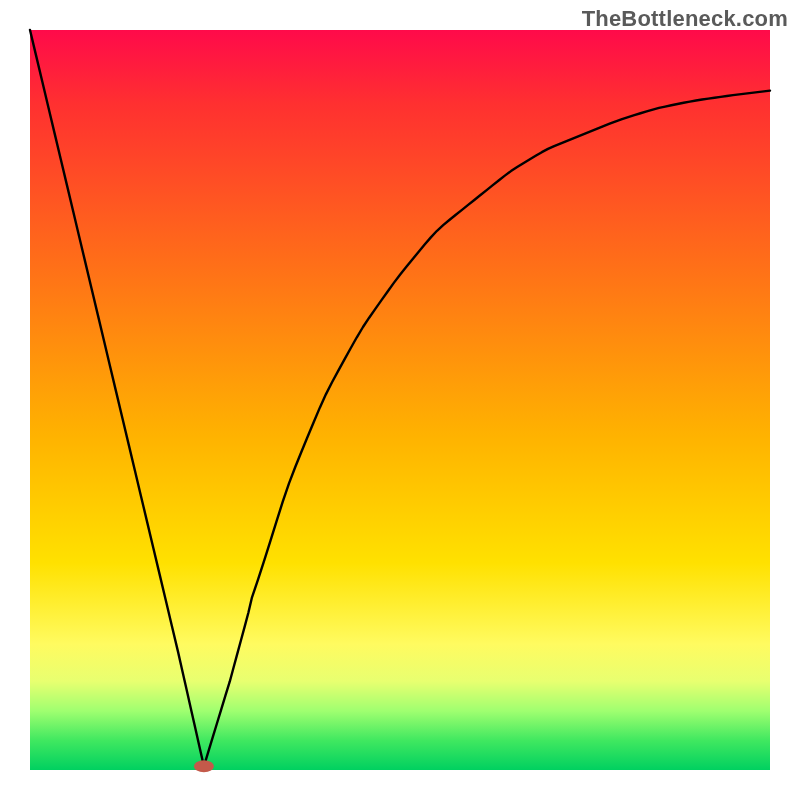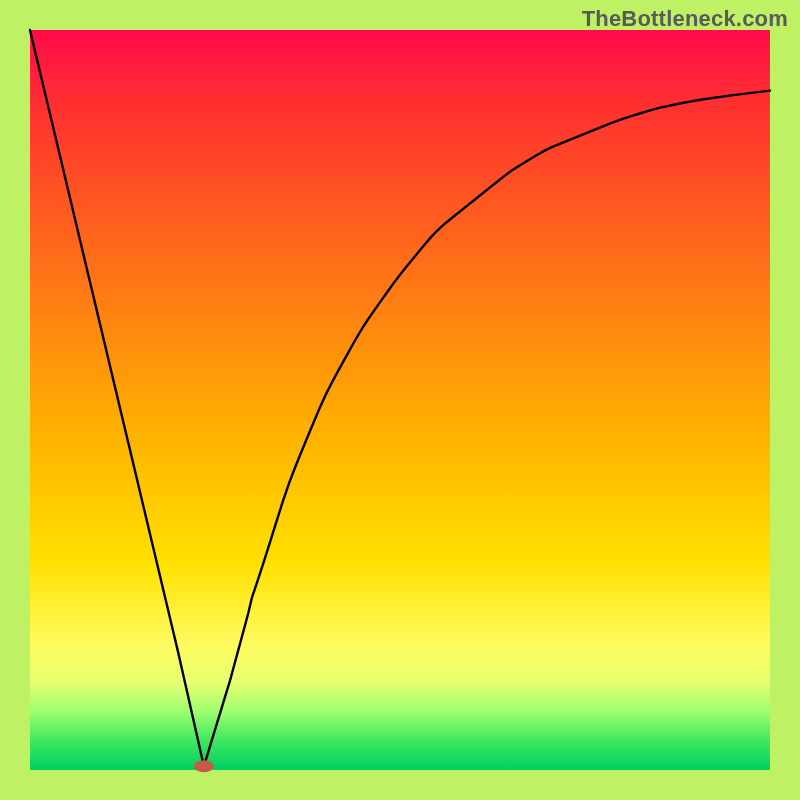--- a/index.html
+++ b/index.html
@@ -8,21 +8,21 @@
     width: 800px;
     height: 800px;
     overflow: hidden;
     font-family: Arial, Helvetica, sans-serif;
     background: #000;
   }
   .frame {
     position: relative;
     width: 800px;
     height: 800px;
-    background: #bef264;
+    background: #ffffff;
   }
   .plot-area {
     position: absolute;
     left: 30px;
     top: 30px;
     width: 740px;
     height: 740px;
     
     background: linear-gradient(
       to bottom,

